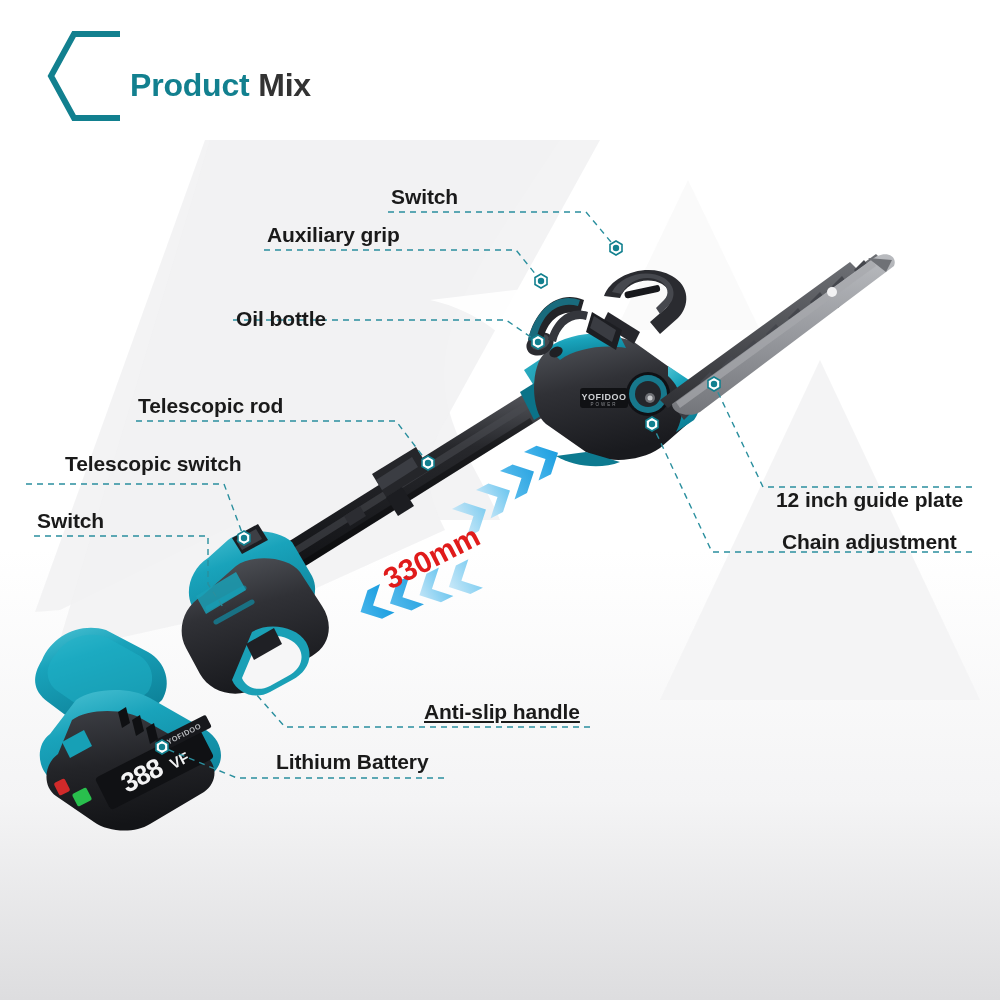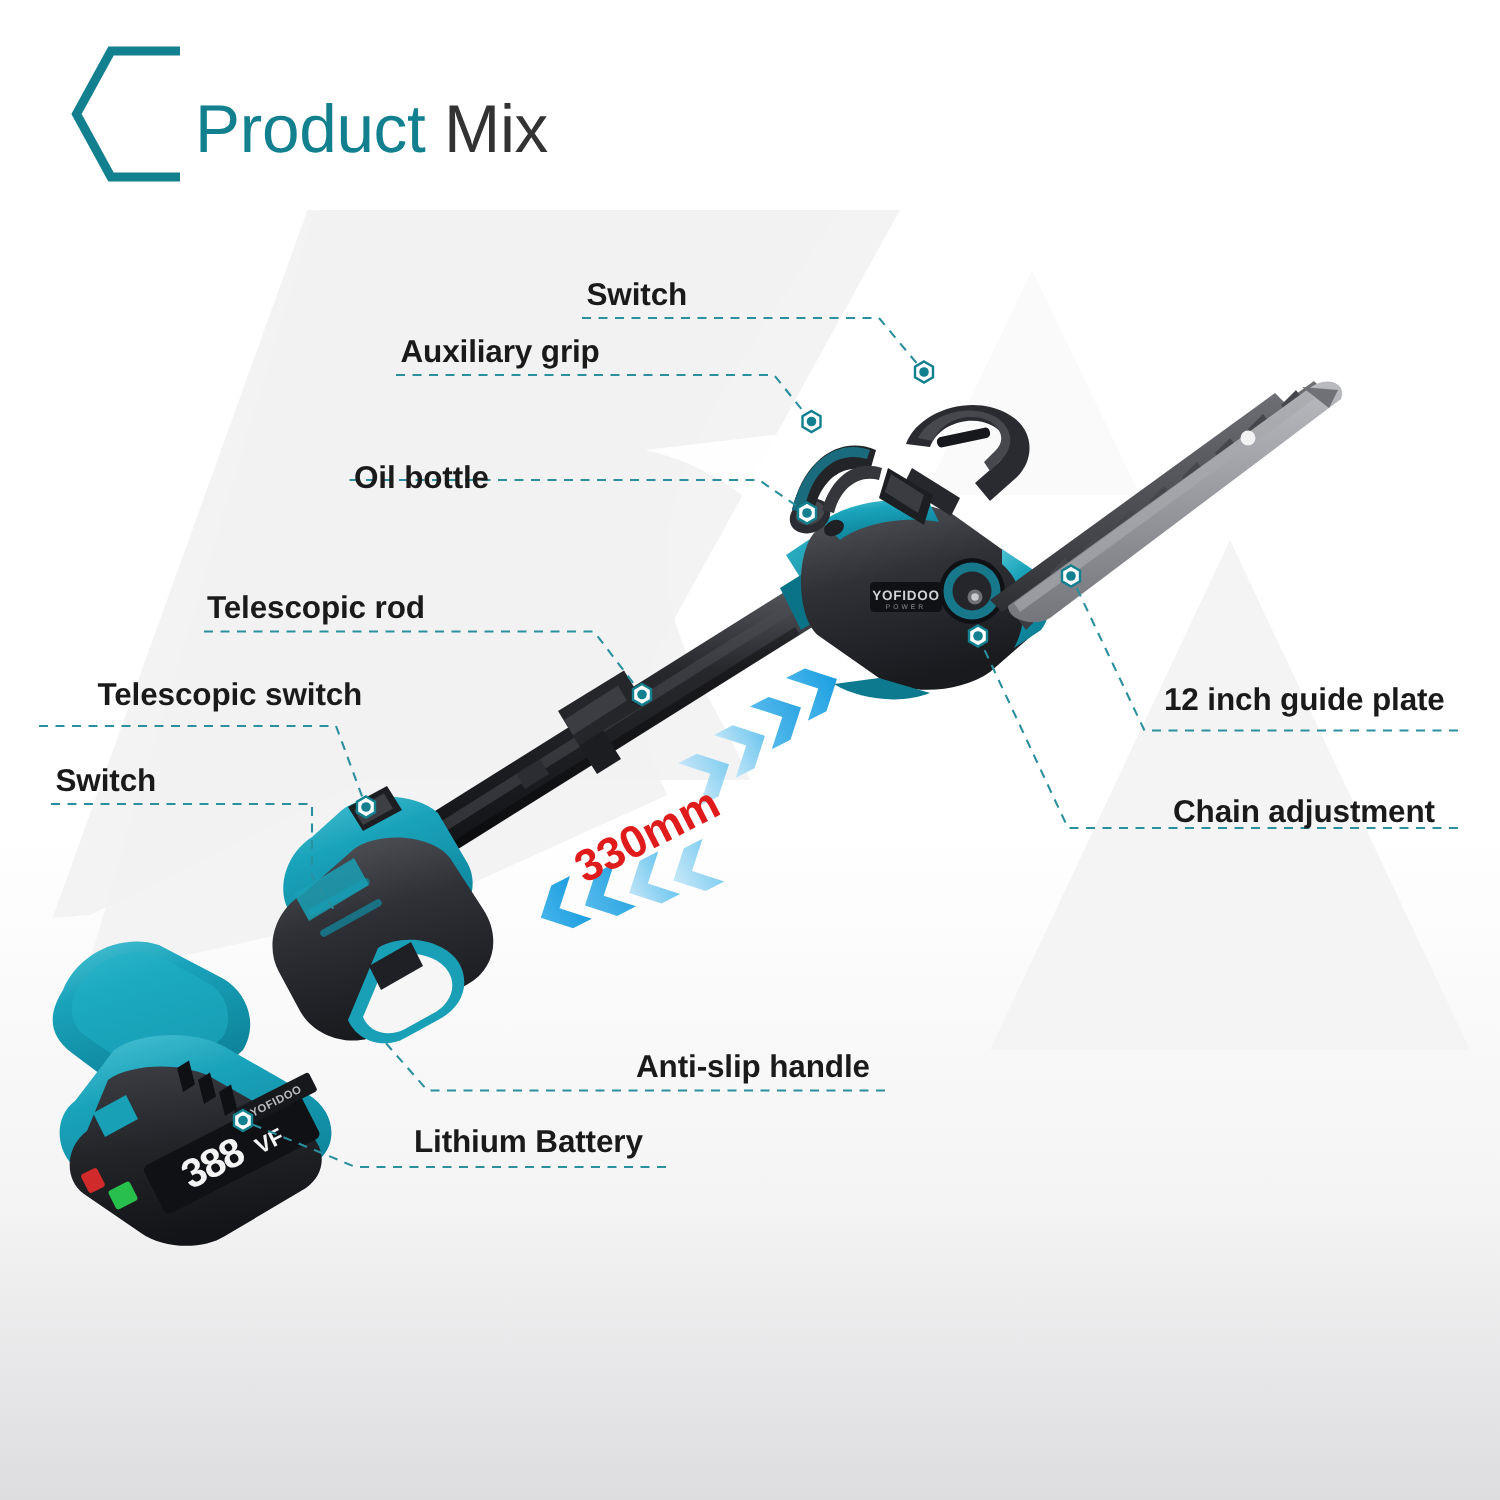--- a/index.html
+++ b/index.html
@@ -33,22 +33,22 @@
     display: flex;
     align-items: center;
   }
   .bracket {
     width: 78px;
     height: 92px;
     flex: 0 0 auto;
     margin-right: 6px;
   }
   .title {
-    font-size: 45px;
-    font-weight: normal;
+    font-size: 32px;
+    font-weight: bold;
     letter-spacing: -0.2px;
     line-height: 1;
     white-space: nowrap;
     margin-top: 18px;
   }
   .title .t1 { color: #12808f; }
   .title .t2 { color: #333333; }
 
   
   #product { position: absolute; left:0; top:0; width:1000px; height:1000px; }
@@ -424,20 +424,20 @@
       </g>
     </g>
   </svg>
 
   <div class="label" style="left:391px; top:186px;">Switch</div>
   <div class="label" style="left:267px; top:224px;">Auxiliary grip</div>
   <div class="label" style="left:236px; top:308px;">Oil bottle</div>
   <div class="label" style="left:138px; top:395px;">Telescopic rod</div>
   <div class="label" style="left:28px; top:453px;margin-left:37px;">Telescopic switch</div>
   <div class="label" style="left:37px; top:510px;">Switch</div>
-  <div class="label" style="left:776px; top:456px;">12 inch guide plate</div>
+  <div class="label" style="left:776px; top:489px;">12 inch guide plate</div>
   <div class="label" style="left:782px; top:531px;">Chain adjustment</div>
-  <div class="label" style="left:424px; top:701px;">Anti-slip handle</div>
+  <div class="label" style="left:424px; top:701px;text-decoration:underline;">Anti-slip handle</div>
   <div class="label" style="left:276px; top:751px;">Lithium Battery</div>
 
   <div class="dim-text" style="left:378px; top:566px;">330mm</div>
 
 </div>
 
 </body></html>

